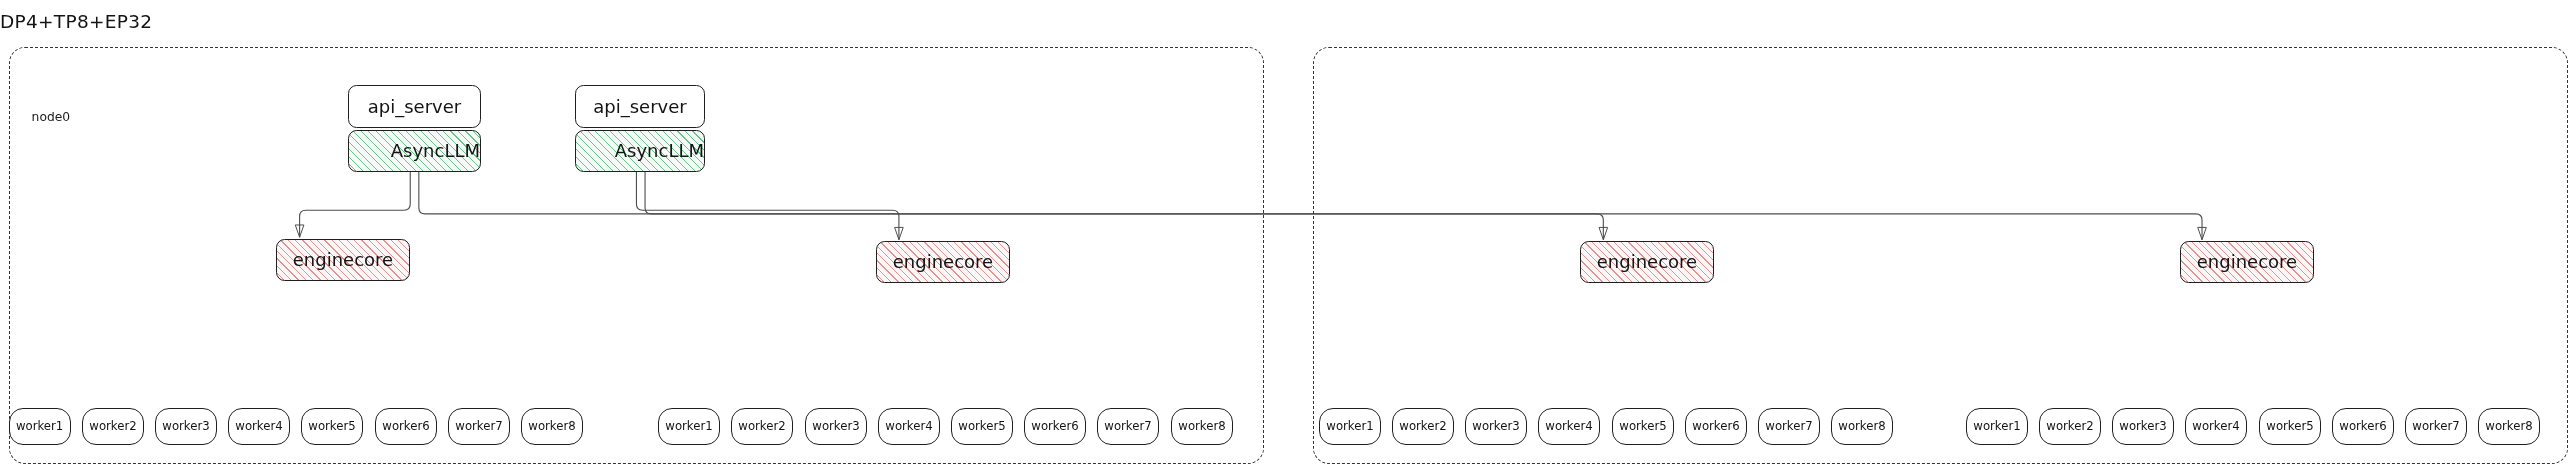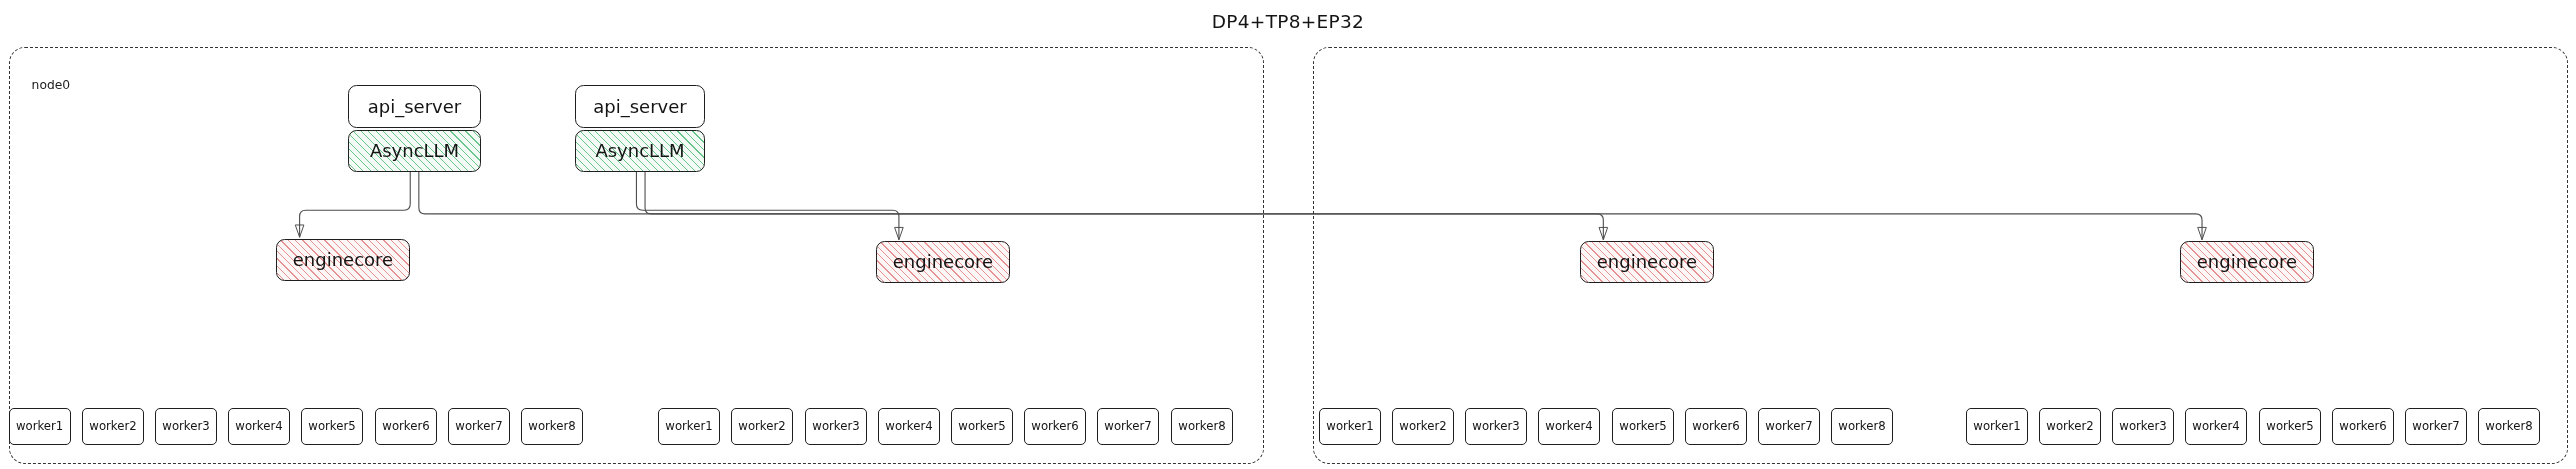--- a/index.html
+++ b/index.html
@@ -1,52 +1,53 @@
 <!DOCTYPE html>
 <html style="font-size:9.8px"><head>
 <meta charset="utf-8">
 <style>
   html,body{margin:0;padding:0;background:#ffffff;}
   body{width:2576px;height:469px;position:relative;overflow:hidden;
        font-family:"DejaVu Sans","Liberation Sans",sans-serif;color:#1b1b1b;}
   #canvas{position:absolute;left:0;top:0;width:2576px;height:469px;}
 
-  .title{position:absolute;left:0;top:10.5px;width:2576px;text-align:center;
+  .title{position:absolute;left:0;top:10.5px;width:2576px;text-align:left;
          font-size:18.5px;font-weight:400;letter-spacing:0.3px;color:#141414;}
 
   
   .cluster{position:absolute;border:1.5px dashed #333333;border-radius:16px;
            background:transparent;box-sizing:border-box;}
-  .cluster-label{position:absolute;font-size:12.3px;color:#1b1b1b;}
+  .cluster-label{position:absolute;font-size:12.3px;color:#1b1b1b;margin-top:32px;}
 
   
   .nbox{position:absolute;box-sizing:border-box;border:1.6px solid #1f1f1f;
         border-radius:7.4px;display:flex;align-items:center;justify-content:center;
         background:#ffffff;font-size:18px;color:#141414;line-height:1;}
 
   .nbox.api{border-radius:8.6px;background:#ffffff;}
 
   .nbox.async{
     background-color:#f4fbf6;
     background-image:repeating-linear-gradient(45deg,
         rgba(78,190,118,.0) 0px, rgba(78,190,118,.0) 4.3px,
         rgba(78,190,118,.85) 4.3px, rgba(78,190,118,.85) 5.3px);
     border-radius:8.6px;
+    justify-content:flex-end;
   }
 
   .nbox.engine{
     background-color:#fdf6f6;
     background-image:repeating-linear-gradient(45deg,
         rgba(226,120,120,.0) 0px, rgba(226,120,120,.0) 4.3px,
         rgba(226,120,120,.8) 4.3px, rgba(226,120,120,.8) 5.2px);
     border-radius:8.6px;
     margin-left:44px;
   }
 
-  .nbox.worker{font-size:11.7px;border-width:1.5px;border-radius:5px;background:#ffffff;}
+  .nbox.worker{font-size:11.7px;border-width:1.5px;border-radius:14px;background:#ffffff;}
 
   svg.links{position:absolute;left:0;top:0;width:2576px;height:469px;
             pointer-events:none;overflow:visible;}
   svg.links path{fill:none;stroke:#4d4d4d;stroke-width:1.8px;}
   svg.links polygon{fill:none;stroke:#4d4d4d;stroke-width:1.6px;}
 </style>
 </head>
 <body>
 
 <div id="canvas">

